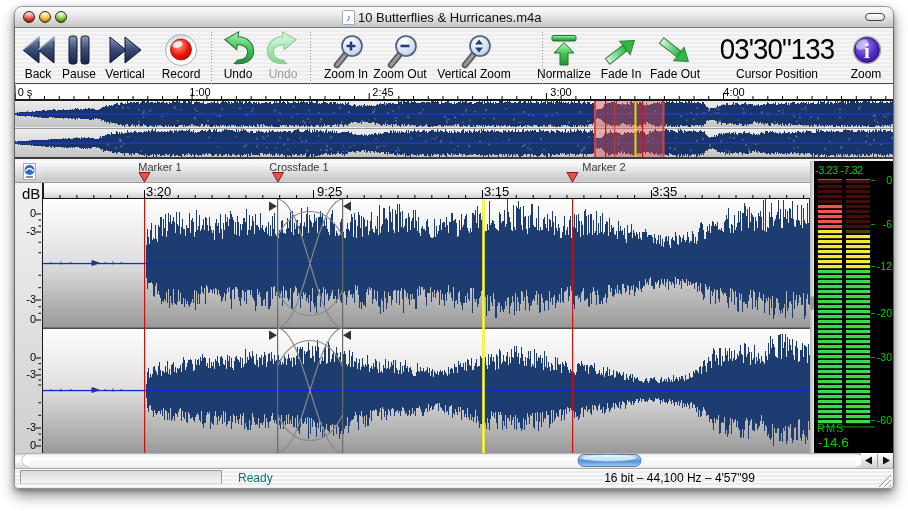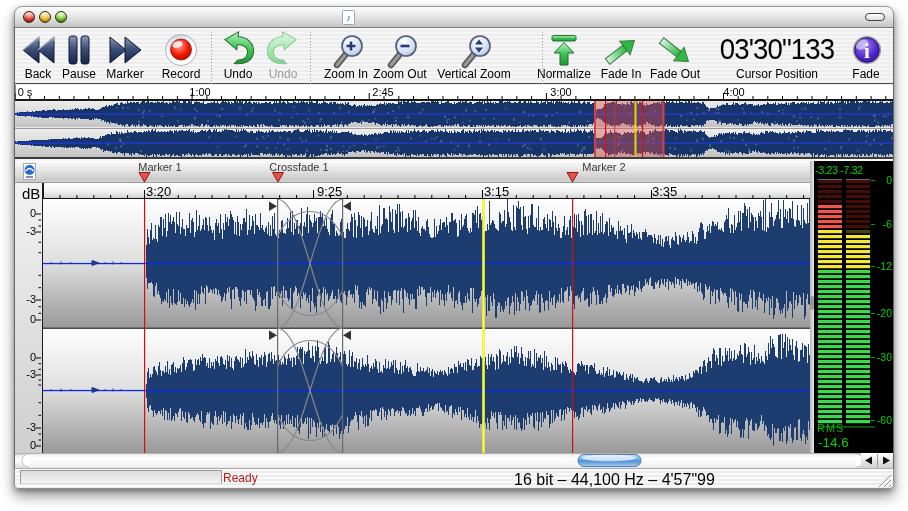--- a/index.html
+++ b/index.html
@@ -31,38 +31,39 @@
 <div id="stage">
     <div id="win">
 <div id="titlebar" class="abs"></div>
 <div class="abs tl" style="left:9px;background:radial-gradient(circle at 50% 30%,#ffc0b8 0%,#e13a2a 55%,#8a0a02 100%);border:1px solid #33211e;box-shadow:inset 0 2px 2px rgba(255,255,255,.75), inset 0 -1px 2px rgba(0,0,0,.3)"></div>
 <div class="abs tl" style="left:25px;background:radial-gradient(circle at 50% 30%,#fff2b8 0%,#f0b625 55%,#96660a 100%);border:1px solid #33301e;box-shadow:inset 0 2px 2px rgba(255,255,255,.75), inset 0 -1px 2px rgba(0,0,0,.3)"></div>
 <div class="abs tl" style="left:41px;background:radial-gradient(circle at 50% 30%,#e4ffc0 0%,#77c024 55%,#33660a 100%);border:1px solid #26331e;box-shadow:inset 0 2px 2px rgba(255,255,255,.75), inset 0 -1px 2px rgba(0,0,0,.3)"></div>
 <svg class="abs" style="left:328px;top:4px" width="13" height="15">
         <rect x="0.5" y="0.5" width="12" height="14" rx="1" fill="#fff" stroke="#9ab"></rect>
         <text x="6.5" y="11" font-size="10" fill="#36c" text-anchor="middle" font-family="Liberation Sans">♪</text>
       </svg>
+<div id="titletext" class="abs">10 Butterflies &amp; Hurricanes.m4a</div>
 <div class="abs" style="left:851px;top:7px;width:20px;height:8px;border:1.5px solid #444;border-radius:5px;background:linear-gradient(180deg,#fff,#ddd)"></div>
 <div id="toolbar" class="abs"></div>
 <div class="abs sep" style="left:197px"></div>
 <div class="abs sep" style="left:296px"></div>
 <div class="abs sep" style="left:528px"></div>
 <div class="abs tlab" style="left:24px">Back</div>
 <div class="abs tlab" style="left:65px">Pause</div>
-<div class="abs tlab" style="left:111px">Marker</div>
+<div class="abs tlab" style="left:111px">Vertical</div>
 <div class="abs tlab" style="left:167px">Record</div>
 <div class="abs tlab" style="left:224px">Undo</div>
 <div class="abs tlab" style="left:332px">Zoom In</div>
 <div class="abs tlab" style="left:386px">Zoom Out</div>
 <div class="abs tlab" style="left:460px">Vertical Zoom</div>
 <div class="abs tlab" style="left:550px">Normalize</div>
 <div class="abs tlab" style="left:607px">Fade In</div>
 <div class="abs tlab" style="left:661px">Fade Out</div>
 <div class="abs tlab" style="left:763px">Cursor Position</div>
-<div class="abs tlab" style="left:852px">Fade</div>
+<div class="abs tlab" style="left:852px">Zoom</div>
 <div class="abs tlab" style="left:269px;color:#9a9a9a">Undo</div>
 <svg class="abs" style="left:0;top:22px" width="880" height="56" viewBox="0 0 880 56">
 <defs>
 <linearGradient id="navy" x1="0" y1="0" x2="0" y2="1">
             <stop offset="0" stop-color="#8b9ab8"></stop>
             <stop offset="0.45" stop-color="#3c4f78"></stop>
             <stop offset="1" stop-color="#16254a"></stop>
           </linearGradient>
 <linearGradient id="grn1" x1="0" y1="0" x2="0" y2="1">
             <stop offset="0" stop-color="#b8f2c0"></stop>
@@ -416,22 +417,22 @@
         <rect x="14" y="1" width="827" height="13.5" fill="#fdfdfd" opacity="0.55"></rect>
 <rect x="846" y="0" width="32" height="15" fill="url(#sbtn)"></rect>
 <rect x="862" y="1" width="1" height="13" fill="#9a9a9a"></rect>
 <path d="M850,7.5 L857,3.5 L857,11.5 Z" fill="#111"></path>
 <path d="M875,7.5 L868,3.5 L868,11.5 Z" fill="#111"></path>
 <rect x="563" y="1.5" width="63" height="12" rx="6" fill="url(#sthumb)" stroke="#5580b0" stroke-width="1"></rect>
 <ellipse cx="594" cy="5" rx="27" ry="3.2" fill="#fff" opacity="0.65"></ellipse>
 </svg>
 <div id="statusbar" class="abs"></div>
 <div class="abs" style="left:6px;top:464px;width:202px;height:14px;background:linear-gradient(180deg,#dcdcdc,#f4f4f4);border:1px solid #9a9a9a;border-bottom-color:#d8d8d8;border-radius:1px"></div>
-<div class="abs" style="left:209px;top:465px;font-size:12px;color:#b91c1c">Ready</div>
-<div class="abs" style="left:500px;top:465px;width:331px;text-align:left;font-size:16px;color:#000">16 bit – 44,100 Hz – 4'57"99</div>
+<div class="abs" style="left:224px;top:465px;font-size:12px;color:#0f766e">Ready</div>
+<div class="abs" style="left:500px;top:465px;width:331px;text-align:center;font-size:12px;color:#000">16 bit – 44,100 Hz – 4'57"99</div>
 <svg class="abs" style="left:863px;top:467px" width="15" height="15" viewBox="0 0 15 15">
 <path d="M14,2 L2,14 M14,7 L7,14 M14,12 L12,14" stroke="#909090" stroke-width="1"></path>
 <path d="M14,3 L3,14 M14,8 L8,14 M14,13 L13,14" stroke="#fdfdfd" stroke-width="1"></path>
 </svg>
 <div class="abs" style="left:0;top:22px;width:1px;height:440px;background:#8a8a8a"></div>
 <div class="abs" style="left:879px;top:22px;width:1px;height:440px;background:#8a8a8a"></div>
 <div class="abs" style="left:0;top:0;width:880px;height:483px;border:1px solid rgba(70,70,70,.55);border-radius:8px 8px 4px 4px;pointer-events:none"></div>
 </div>
   </div>
 </body></html>

